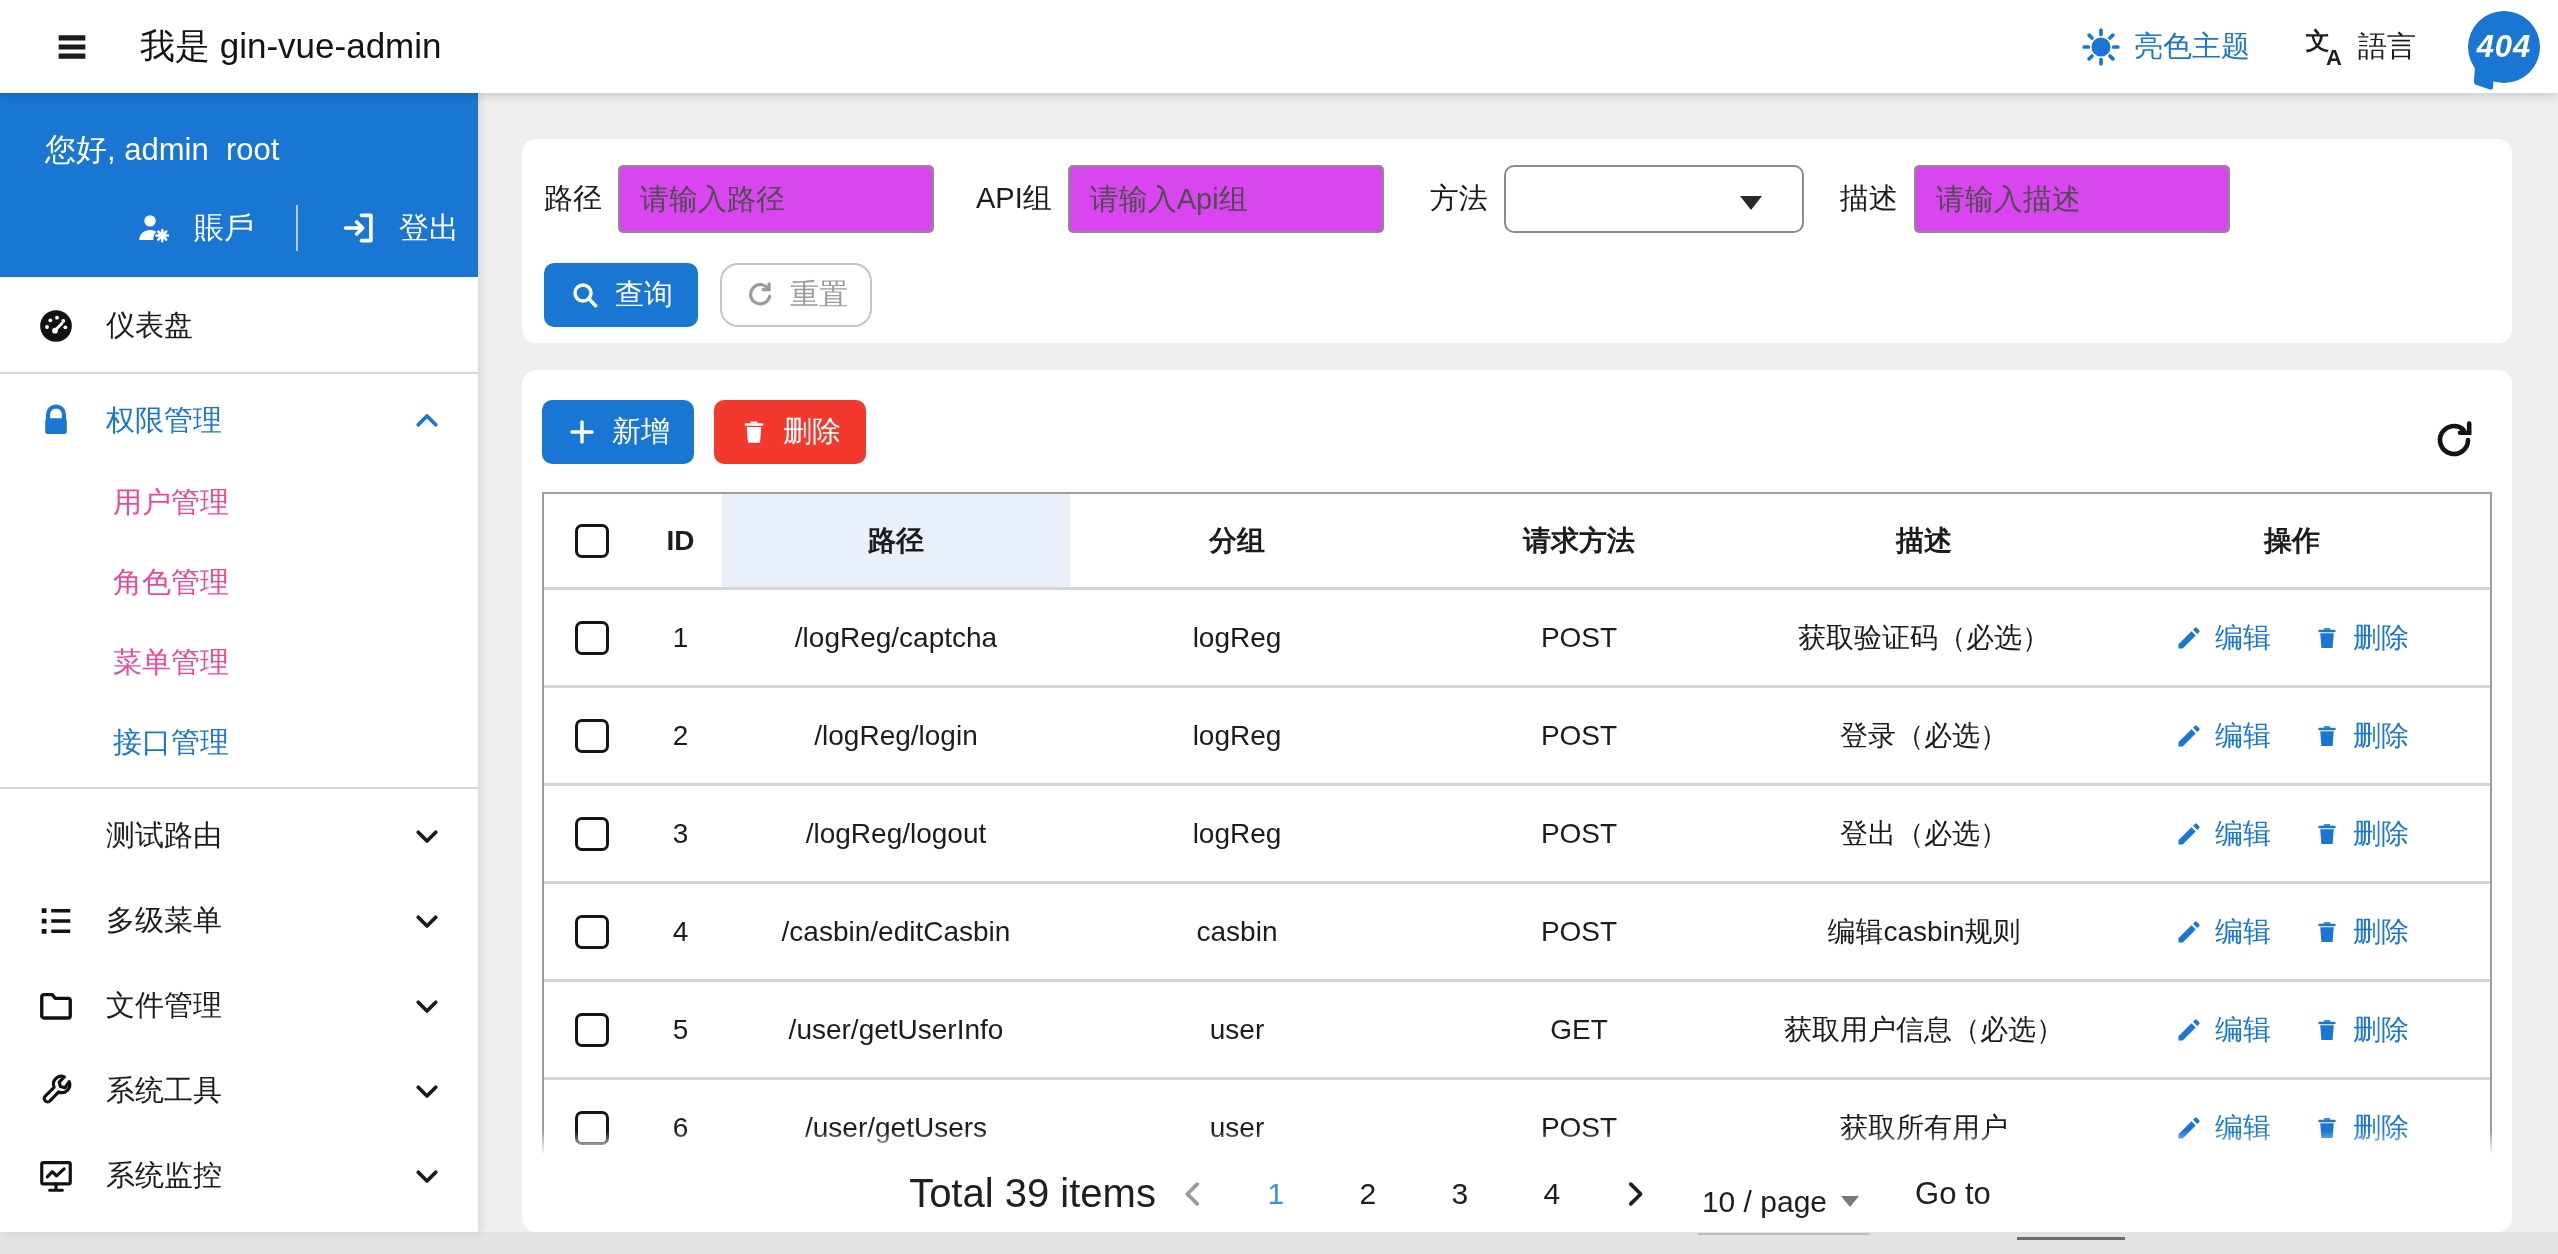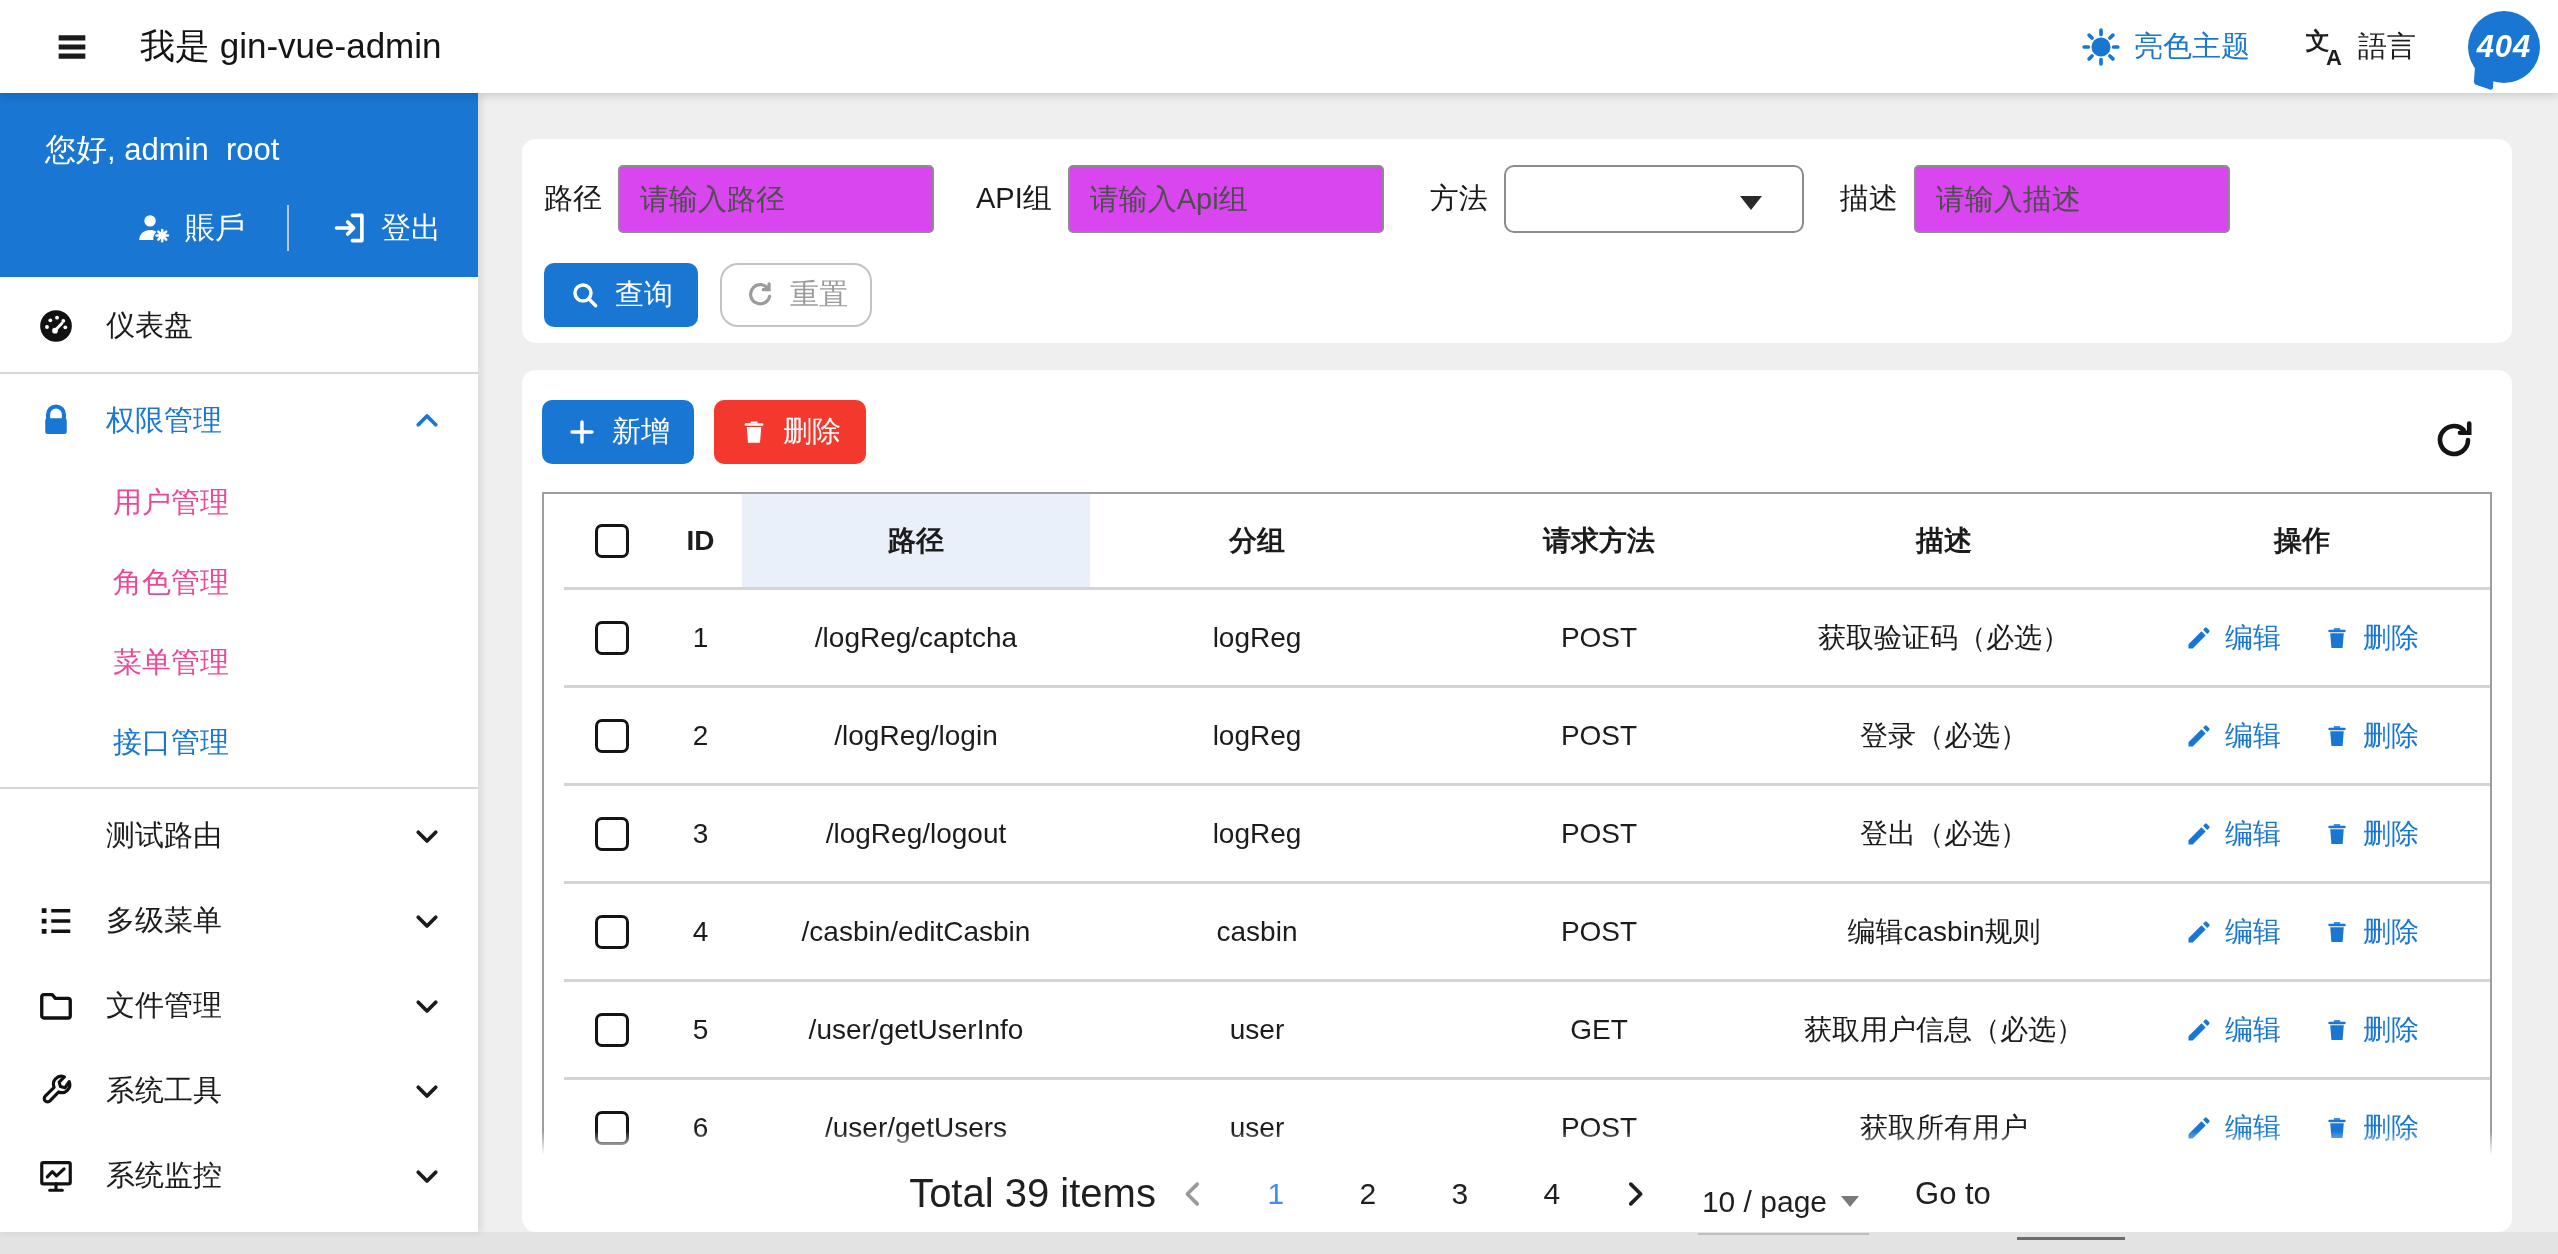--- a/index.html
+++ b/index.html
@@ -20,21 +20,21 @@
   .logo-404::after { content:""; position:absolute; left:6px; bottom:-4px; width:20px; height:20px;
     background:#1976d2; transform:rotate(18deg) skew(14deg); border-radius:3px; }
   .logo-404 span { color:#fff; font-size:31px; font-weight:bold; font-style:italic; letter-spacing:1px; }
 
   
   .sidebar { position:absolute; left:0; top:93px; width:478px; height:1139px; background:#fff;
     box-shadow:3px 0 8px rgba(0,0,0,.10); z-index:20; }
   .user-panel { width:478px; height:184px; background:#1976d2; color:#fff; padding:36px 0 0 45px; }
   .greeting { font-size:31px; white-space:pre; }
   .user-actions { display:flex; align-items:center; margin-top:34px; padding-left:90px; }
-  .user-btn { display:flex; align-items:center; gap:12px; font-size:30px; color:#fff; cursor:pointer; }
+  .user-btn { display:flex; align-items:center; gap:21px; font-size:30px; color:#fff; cursor:pointer; }
   .user-divider { width:2px; height:46px; background:#b9c8da; margin:0 42px; }
 
   .menu { padding-top:6px; }
   .menu-item { position:relative; height:85px; display:flex; align-items:center; padding:0 36px; cursor:pointer; }
   .menu-item .mi-icon { width:40px; height:40px; flex:0 0 40px; display:flex; align-items:center; justify-content:center; }
   .menu-item .mi-label { margin-left:30px; font-size:29px; color:#1c1c1c; }
   .menu-item .mi-arrow { margin-left:auto; width:30px; height:30px; }
   .menu-item.active-parent .mi-label { color:#1976d2; }
   .menu-sub { height:80px; display:flex; align-items:center; padding-left:113px; font-size:29px; color:#ec4899; cursor:pointer; }
   .menu-sub.active { color:#1976d2; }
@@ -59,21 +59,21 @@
     font-size:29px; cursor:pointer; border:none; font-family:inherit; }
   .btn-primary { background:#1976d2; color:#fff; width:154px; }
   .btn-reset { background:#fff; color:#9b9b9b; width:152px; border:2px solid #c4c4c4; border-radius:18px; margin-left:22px; }
 
   .table-card { left:522px; top:370px; width:1990px; height:862px; padding:30px 20px 0 20px; }
   .toolbar { display:flex; align-items:flex-end; }
   .btn-add { background:#1976d2; color:#fff; width:152px; }
   .btn-danger { background:#f3392d; color:#fff; width:152px; margin-left:20px; }
   .refresh-corner { margin-left:auto; margin-right:14px; width:48px; height:48px; cursor:pointer; }
 
-  .tbl-wrap { margin-top:28px; height:665px; overflow:hidden; border:2px solid #9e9e9e; border-bottom:none;padding-left:20px; }
+  .tbl-wrap { margin-top:28px; height:665px; overflow:hidden; border:2px solid #9e9e9e; border-bottom:none; }
   .t-row { display:grid; grid-template-columns:95px 83px 348px 334px 350px 340px 1fr; align-items:stretch; }
   .t-head { height:93px; font-weight:bold; }
   .t-body-row { height:98px; border-top:3px solid #d4d4d4; }
   .t-cell { display:flex; align-items:center; justify-content:center; font-size:28px; color:#1c1c1c; }
   .t-cell.hl { background:#e9f0fa; }
   .chk { width:34px; height:34px; border:3.5px solid #141414; border-radius:7px; background:#fff; cursor:pointer; }
   .actions { display:flex; align-items:center; justify-content:center; gap:14px; }
   .act-link { display:flex; align-items:center; gap:12px; color:#1976d2; font-size:28px; cursor:pointer; }
   .act-gap { width:14px; }
 

